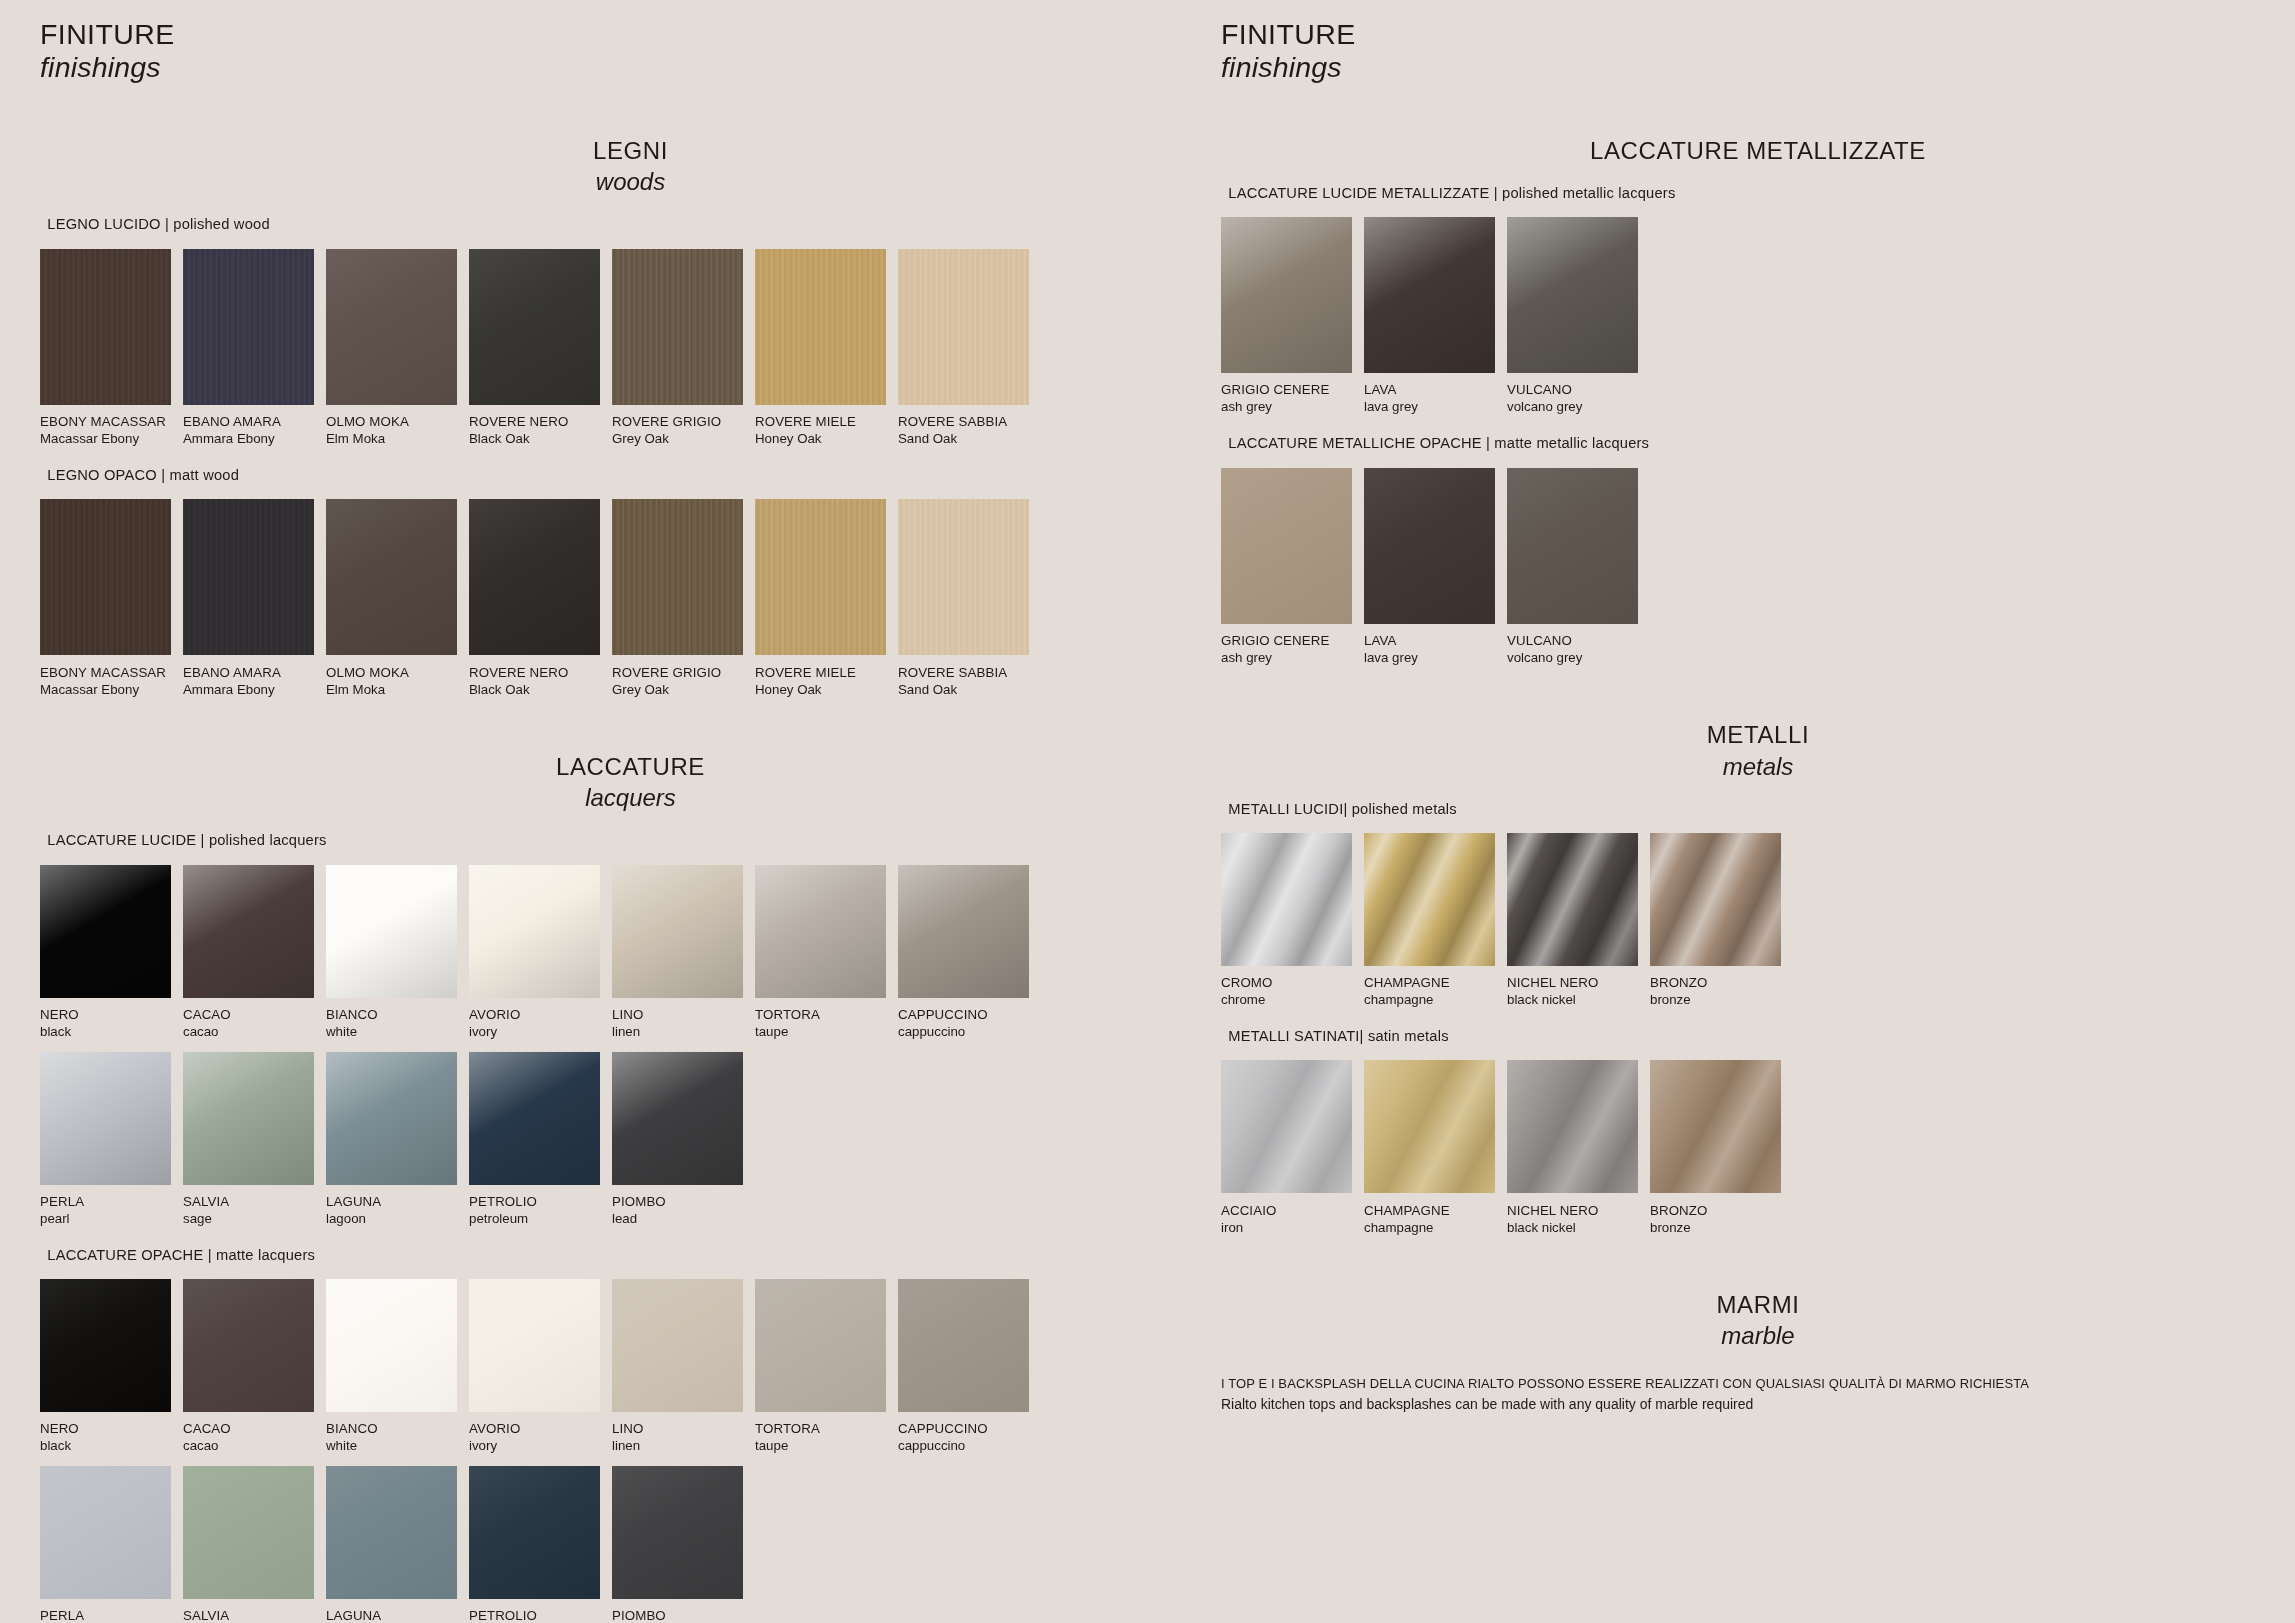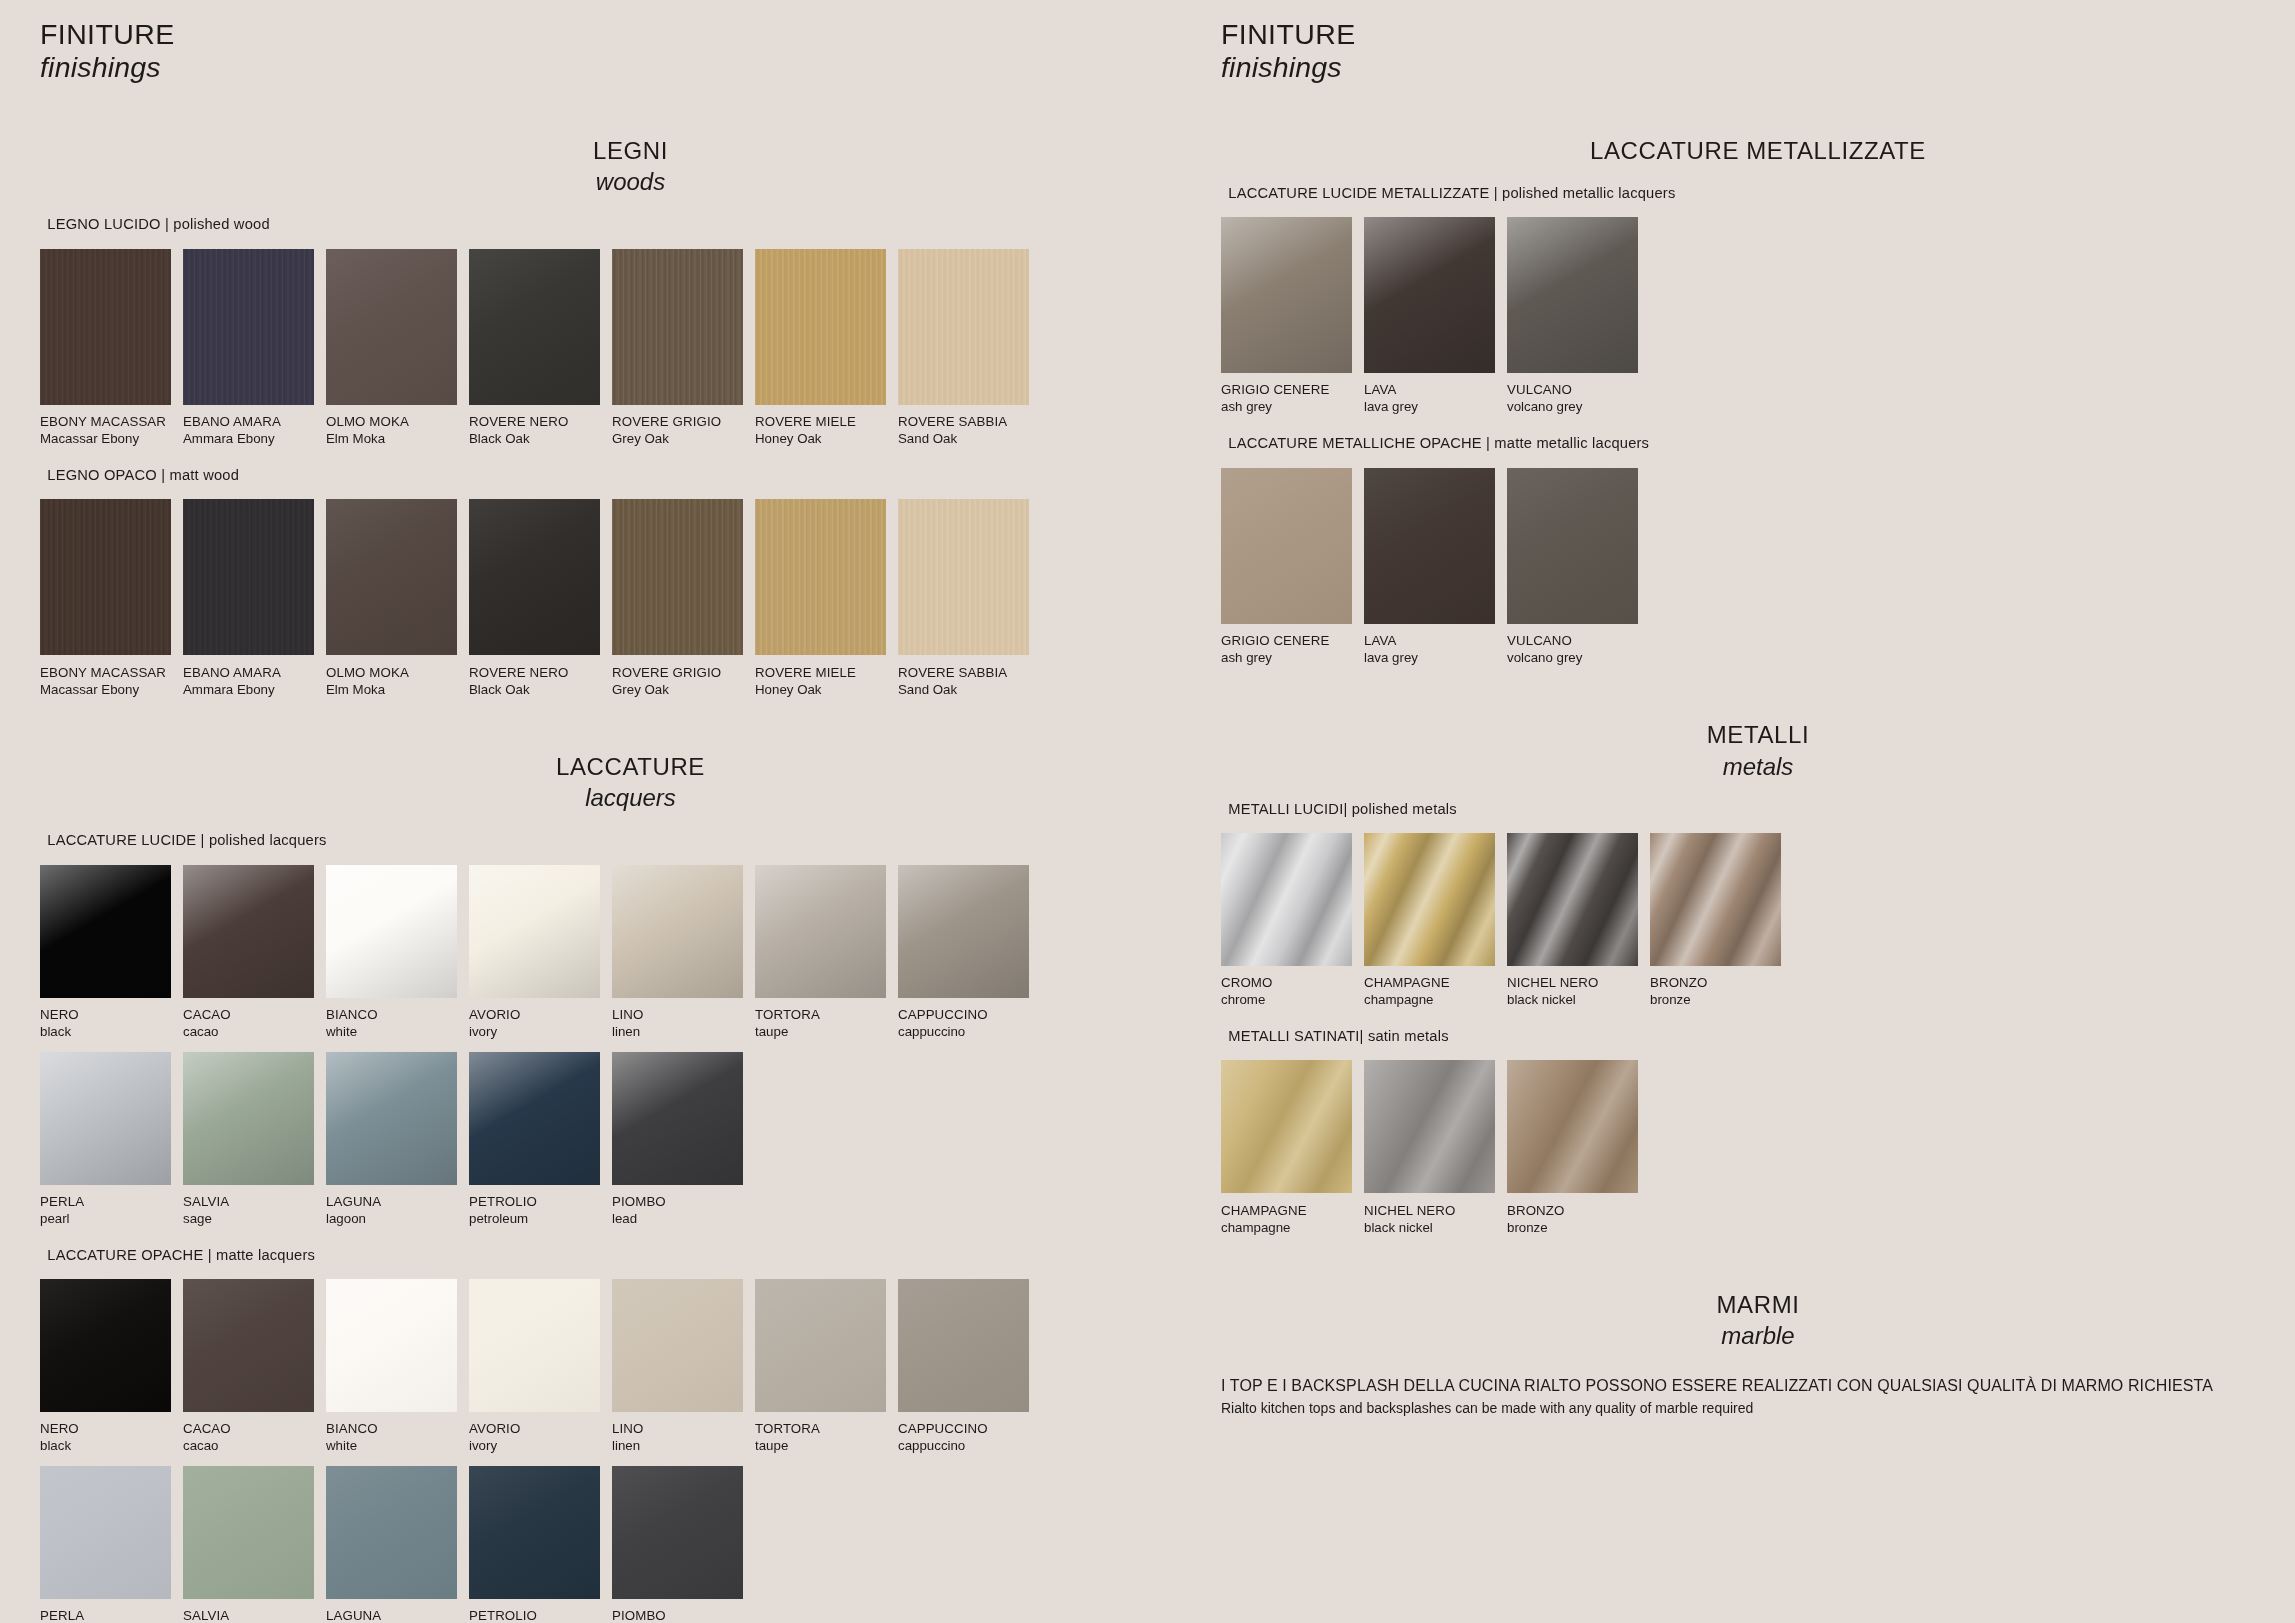--- a/index.html
+++ b/index.html
@@ -71,21 +71,21 @@
       rgba(0,0,0,.18) 34%, rgba(255,255,255,.50) 48%, rgba(255,255,255,.02) 60%,
       rgba(0,0,0,.22) 72%, rgba(255,255,255,.35) 85%, rgba(0,0,0,.12) 100%);
   }
   .metal.satin::before{
     background:linear-gradient(118deg,
       rgba(255,255,255,.32) 0%, rgba(255,255,255,.10) 25%, rgba(0,0,0,.08) 45%,
       rgba(255,255,255,.28) 62%, rgba(0,0,0,.10) 82%, rgba(255,255,255,.10) 100%);
   }
 
   .note{margin-top:24px;line-height:1.5;}
-  .note .l1{font-size:16px;letter-spacing:0.1px;}
+  .note .l1{font-size:13px;letter-spacing:0.1px;}
   .note .l2{font-size:14px;}
 </style>
 </head>
 <body>
 
 <div class="page">
 
   <div class="col col-left">
 
     <div class="doc-title">
@@ -482,20 +482,27 @@
           <div class="cell">
             <div class="sw sq metal" style="background: rgb(157, 132, 112);"></div>
             <div class="cap">
               <span class="it">BRONZO</span>
               <span class="en">bronze</span>
             </div>
           </div>
         </div>
       <div class="sub">METALLI SATINATI|  satin metals</div>
       <div class="row" id="r-me-1">
+          <div class="cell">
+            <div class="sw sq metal satin" style="background: rgb(187, 187, 189);"></div>
+            <div class="cap">
+              <span class="it">ACCIAIO</span>
+              <span class="en">iron</span>
+            </div>
+          </div>
           <div class="cell">
             <div class="sw sq metal satin" style="background: rgb(201, 176, 112);"></div>
             <div class="cap">
               <span class="it">CHAMPAGNE</span>
               <span class="en">champagne</span>
             </div>
           </div>
           <div class="cell">
             <div class="sw sq metal satin" style="background: rgb(142, 138, 136);"></div>
             <div class="cap">

